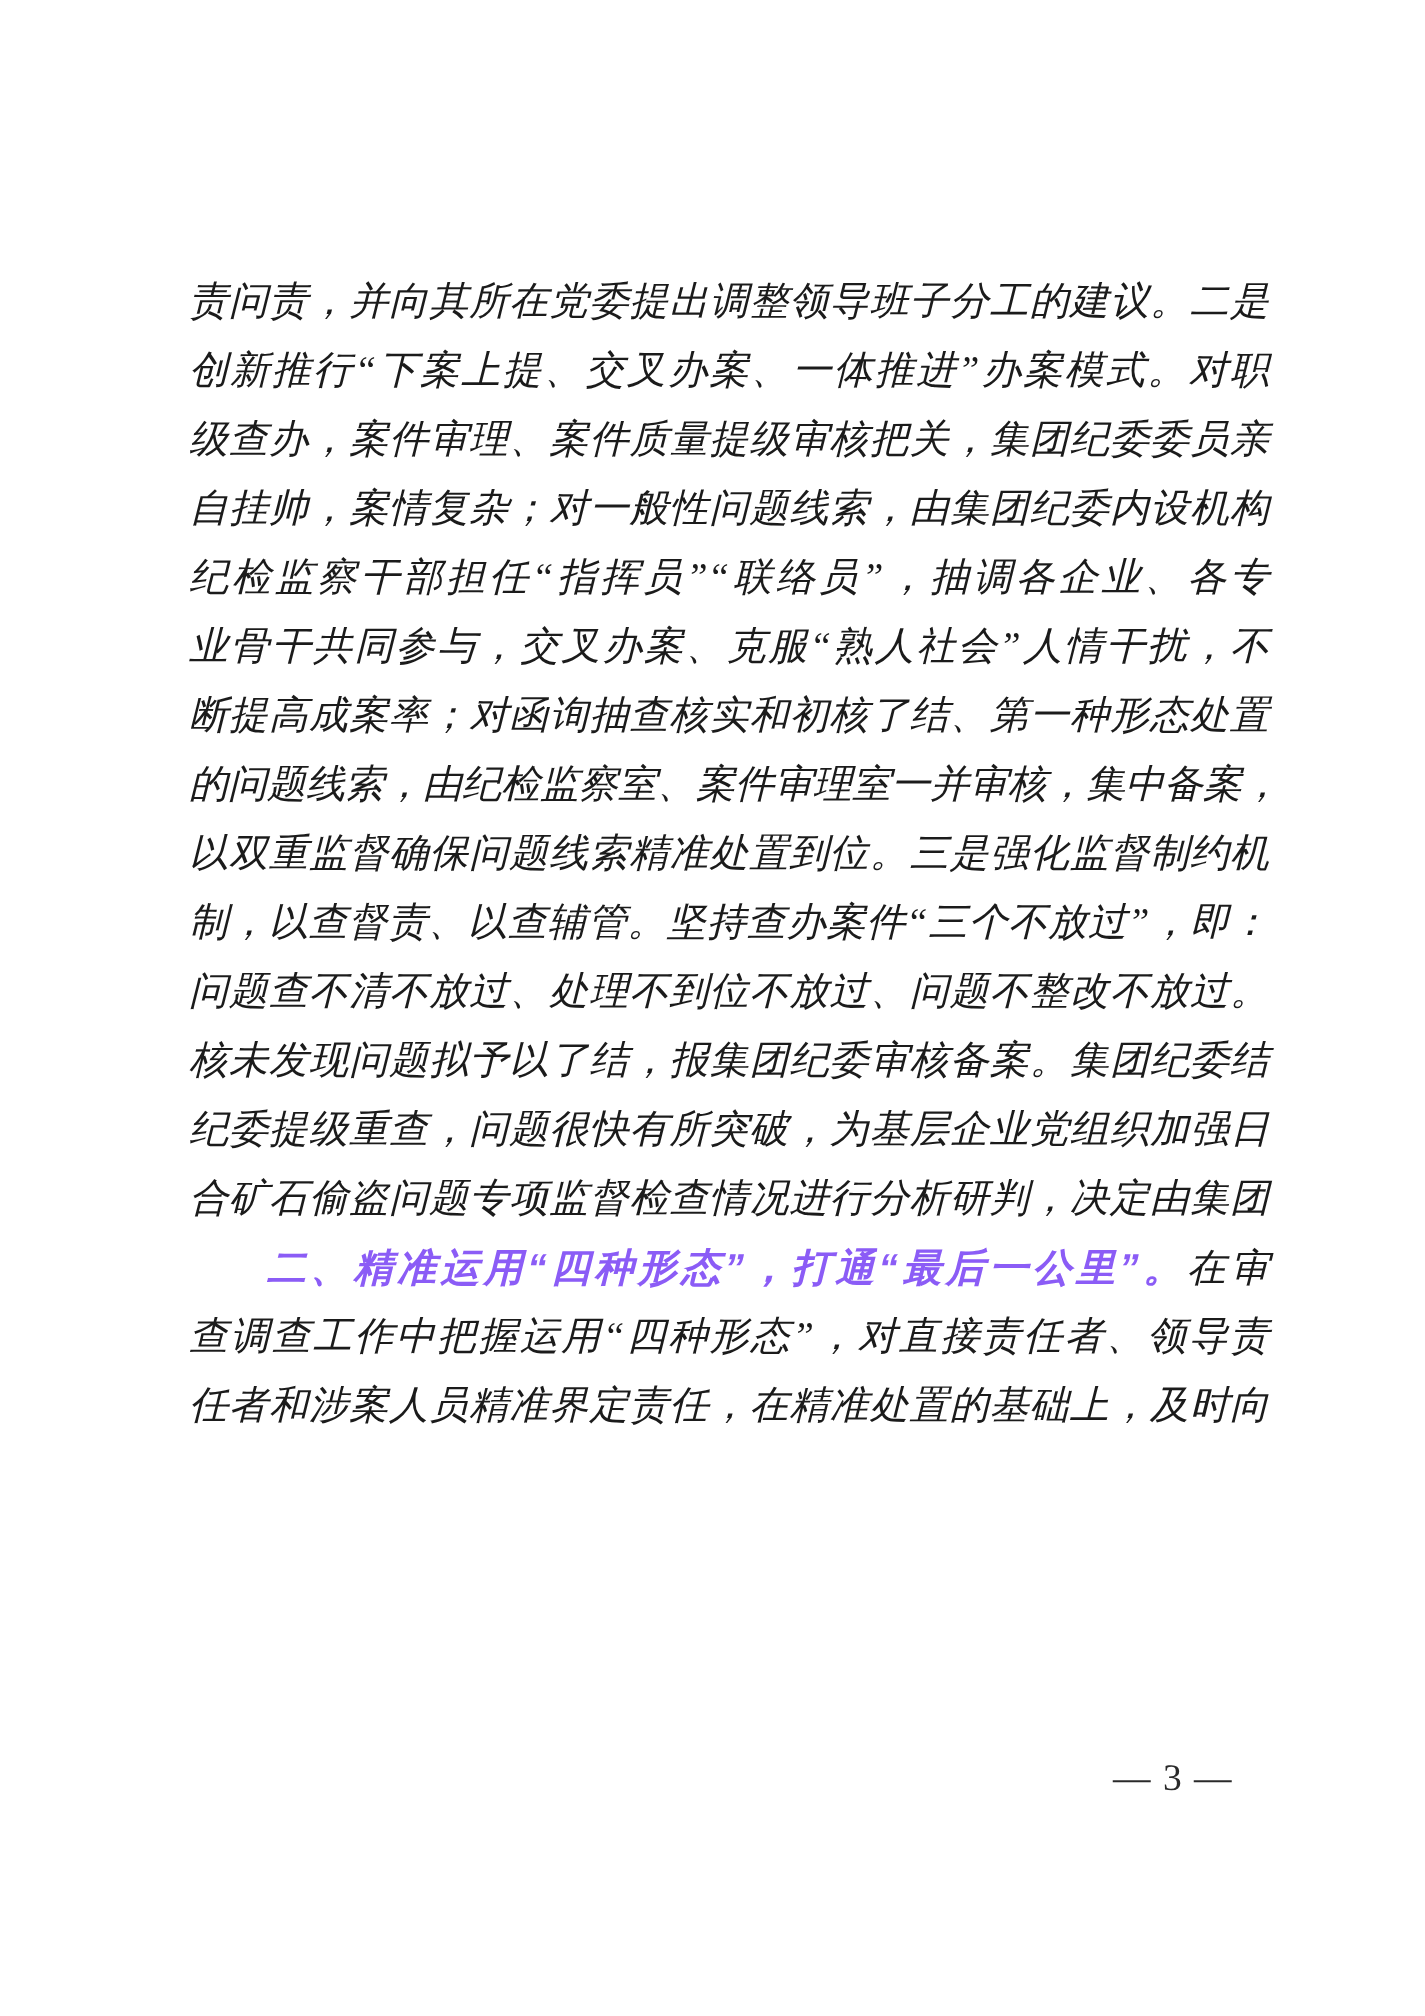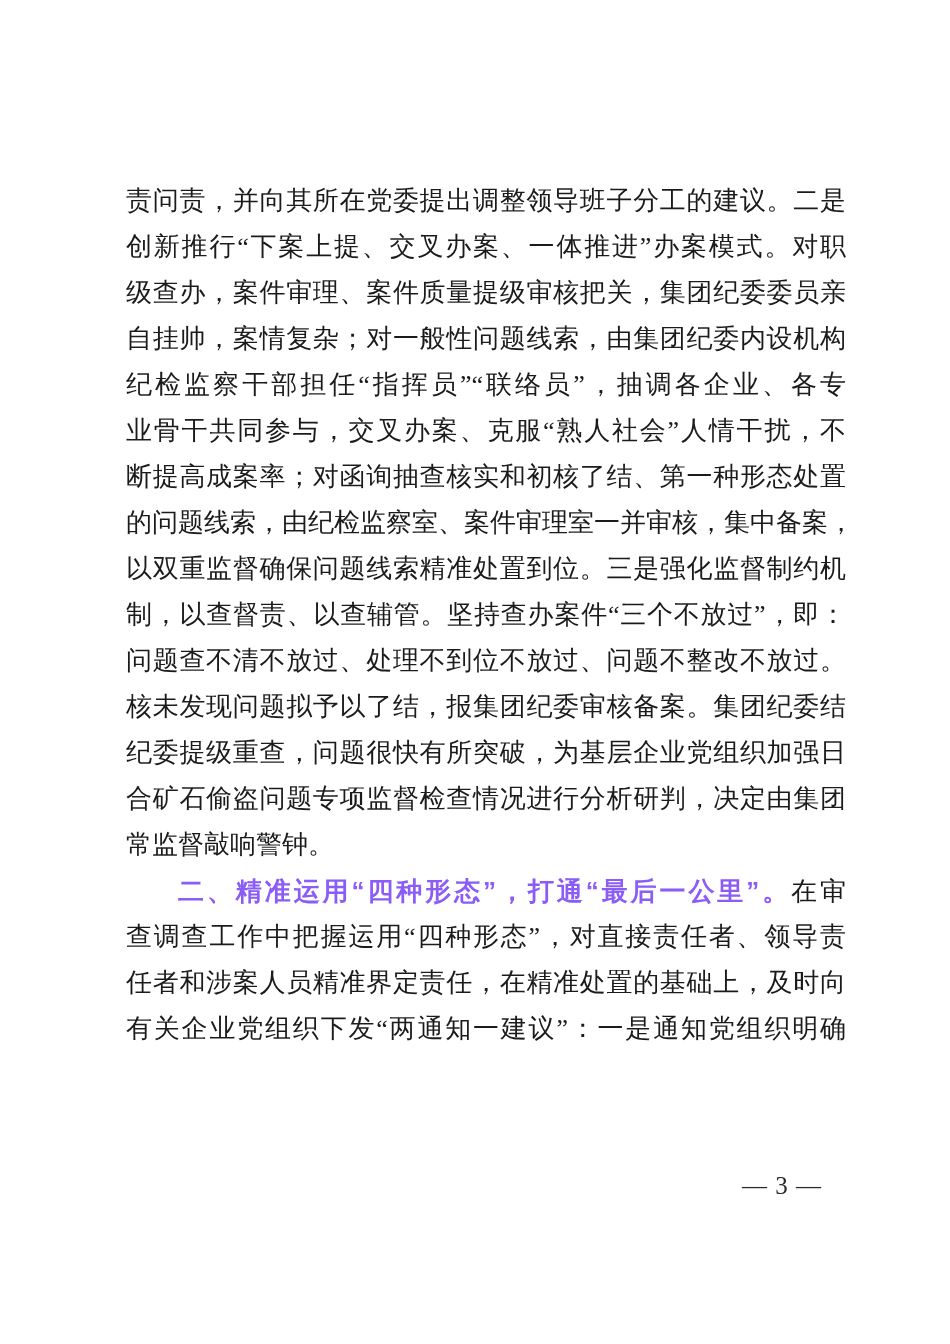--- a/index.html
+++ b/index.html
@@ -22,20 +22,21 @@
     top: 178px;
     width: 720px;
     font-size: 26px;
     line-height: 46px;
   }
   .line {
     height: 46px;
     white-space: nowrap;
     text-align: justify;
     text-justify: inter-character;
+    font-style: italic;
   }
   .line.j {
     text-align-last: justify;
   }
   .line.indent {
     padding-left: 52px;
     width: 668px;
   }
   .head-bold {
     font-weight: bold;
@@ -64,24 +65,22 @@
     <div class="line j">纪检监察干部担任“指挥员”“联络员”，抽调各企业、各专</div>
     <div class="line j">业骨干共同参与，交叉办案、克服“熟人社会”人情干扰，不</div>
     <div class="line j">断提高成案率；对函询抽查核实和初核了结、第一种形态处置</div>
     <div class="line j">的问题线索，由纪检监察室、案件审理室一并审核，集中备案，</div>
     <div class="line j">以双重监督确保问题线索精准处置到位。三是强化监督制约机</div>
     <div class="line j">制，以查督责、以查辅管。坚持查办案件“三个不放过”，即：</div>
     <div class="line j">问题查不清不放过、处理不到位不放过、问题不整改不放过。</div>
     <div class="line j">核未发现问题拟予以了结，报集团纪委审核备案。集团纪委结</div>
     <div class="line j">纪委提级重查，问题很快有所突破，为基层企业党组织加强日</div>
     <div class="line j">合矿石偷盗问题专项监督检查情况进行分析研判，决定由集团</div>
-    <div class="line">常监督敲响警钟。</div>
 
     <div class="line j indent">
       <span class="head-bold">二、精准运用“四种形态”，打通“最后一公里”。</span><span>在审</span>
     </div>
     <div class="line j">查调查工作中把握运用“四种形态”，对直接责任者、领导责</div>
     <div class="line j">任者和涉案人员精准界定责任，在精准处置的基础上，及时向</div>
-    <div class="line j">有关企业党组织下发“两通知一建议”：一是通知党组织明确</div>
   </div>
 
   <div class="page-number">— 3 —</div>
 </div>
 
 </body></html>

